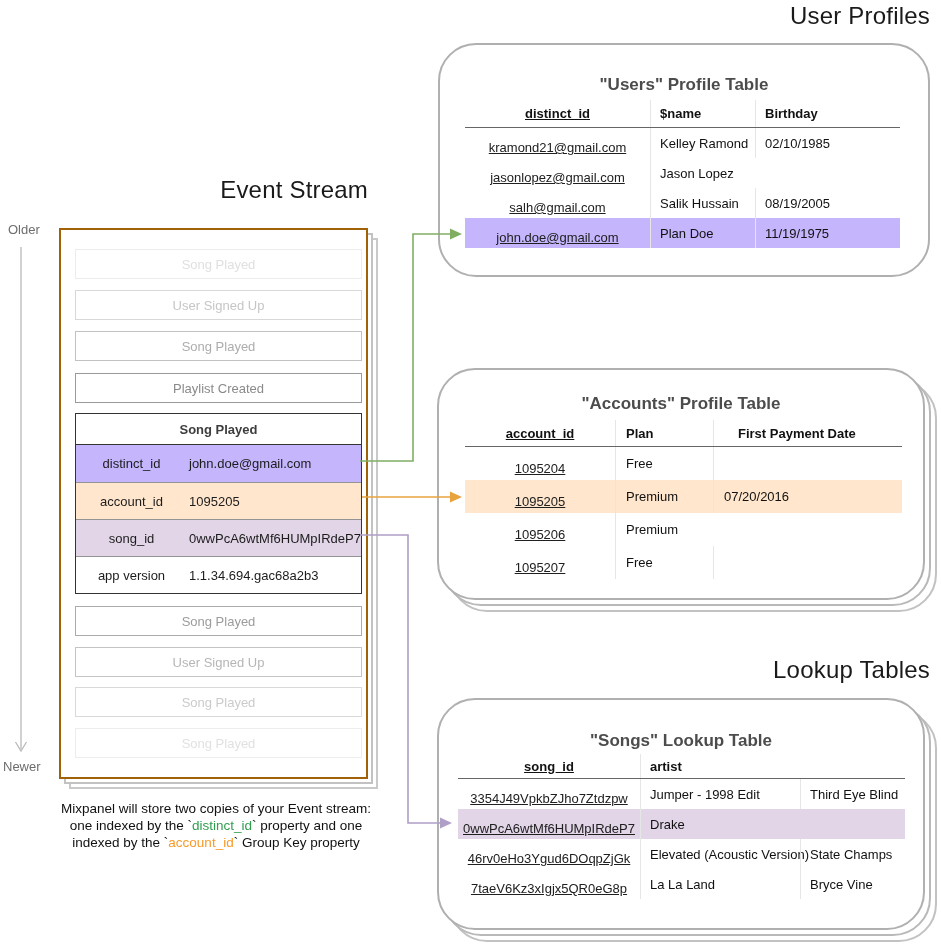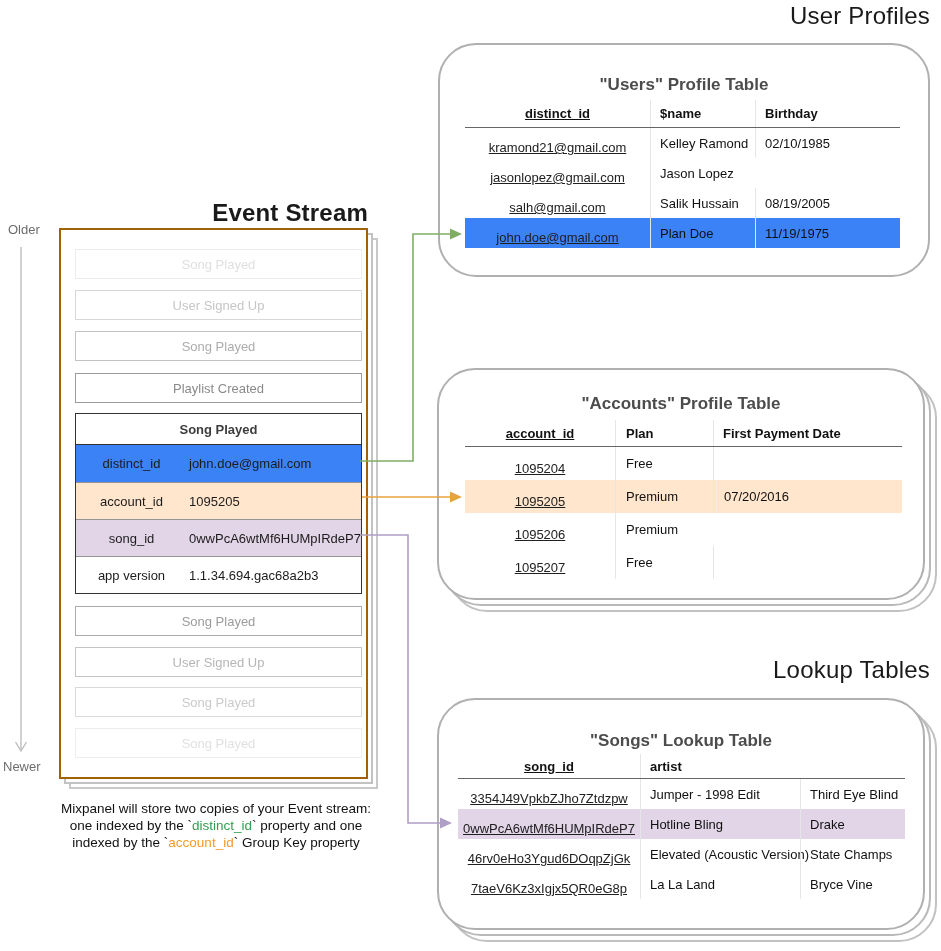--- a/index.html
+++ b/index.html
@@ -39,21 +39,21 @@
     border:1px solid #333; background:#fff;
   }
   .sel-head {
     height:30px; display:flex; align-items:center; justify-content:center;
     font-size:13px; font-weight:bold; color:#3d3d3d; border-bottom:1px solid #333;
   }
   .kvrow { height:37px; display:flex; align-items:center; font-size:13px; box-sizing:border-box; }
   .kvrow + .kvrow { border-top:1px solid #949494; }
   .kvkey { width:95px; margin-left:8px; text-align:center; color:#1c1c1c; }
   .kvval { margin-left:10px; color:#1c1c1c; }
-  .bg-green  { background:#3b82f6; }
+  .bg-green  { background:#c4b5fd; }
   .bg-orange { background:#ffe6cc; }
   .bg-purple { background:#e1d5e7; }
 
   
   .dtable { position:absolute; font-size:13px; }
   .trow { display:grid; align-items:center; box-sizing:border-box; }
   .thead { border-bottom:1px solid #666; font-weight:bold; }
   .tcell { padding:0; box-sizing:border-box; white-space:nowrap; }
   .tcell + .tcell { border-left:1px solid #e6e6e6; height:100%; display:flex; align-items:center; }
   .cc { text-align:center; justify-content:center; }
@@ -76,21 +76,21 @@
   .code-green  { color:#2f9e4f; }
   .code-orange { color:#f79a28; }
 
   svg.overlay { position:absolute; left:0; top:0; z-index:10; pointer-events:none; }
 </style>
 </head>
 <body>
 
 <div id="stage">
 
-  <div class="section-title" style="left:59px; top:199px; width:309px;font-weight:bold;">Event Stream</div>
+  <div class="section-title" style="left:59px; top:176px; width:309px;">Event Stream</div>
 
   <div class="rail-label" style="left:8px; top:222px;">Older</div>
   <div class="rail-label" style="left:3px; top:759px;">Newer</div>
 
   <div class="panel" style="left:69px; top:238px; width:309px; height:551px; border-color:#c9c9c9;"></div>
   <div class="panel" style="left:64px; top:233px; width:309px; height:551px; border-color:#c2c2c2;"></div>
 
   <div class="panel" style="left:59px; top:228px; width:309px; height:551px;">
 
     <div class="evt sh1" style="top:19px;">
@@ -181,21 +181,21 @@
 
   <div class="rcard" style="left:449px; top:380px; width:488px; height:232px; border-color:#c2c2c2;"></div>
   <div class="rcard" style="left:443px; top:374px; width:488px; height:232px; border-color:#b9b9b9;"></div>
   <div class="rcard" style="left:437px; top:368px; width:488px; height:232px;"></div>
   <div class="card-title" style="left:437px; top:394px; width:488px;">"Accounts" Profile Table</div>
 
   <div class="dtable" style="left:465px; top:420px; width:437px;">
     <div class="trow thead accounts-cols" style="height:27px;">
       <div class="tcell cc u">account_id</div>
       <div class="tcell cl" style="padding-left:10px;">Plan</div>
-      <div class="tcell cl" style="padding-left:9px;">First Payment Date</div>
+      <div class="tcell cl" style="padding-left:24px;">First Payment Date</div>
     </div>
     <div class="trow accounts-cols" style="height:33px;">
       <div class="tcell cc idlink">1095204</div>
       <div class="tcell cl" style="padding-left:10px;">Free</div>
       <div class="tcell cl" style="padding-left:10px;"></div>
     </div>
     <div class="trow accounts-cols bg-orange" style="height:33px;">
       <div class="tcell cc idlink">1095205</div>
       <div class="tcell cl" style="padding-left:10px;">Premium</div>
       <div class="tcell cl" style="padding-left:10px;">07/20/2016</div>
@@ -223,21 +223,20 @@
       <div class="tcell cc u">song_id</div>
       <div class="tcell cl">artist</div>
     </div>
     <div class="trow songs-cols" style="height:30px;">
       <div class="tcell cc idlink">3354J49VpkbZJho7Ztdzpw</div>
       <div class="tcell cl">Jumper - 1998 Edit</div>
       <div class="tcell cl">Third Eye Blind</div>
     </div>
     <div class="trow songs-cols bg-purple" style="height:30px;">
       <div class="tcell cc idlink">0wwPcA6wtMf6HUMpIRdeP7</div>
-      <div class="tcell cl">Hotline Bling</div>
       <div class="tcell cl">Drake</div>
     </div>
     <div class="trow songs-cols" style="height:30px;">
       <div class="tcell cc idlink">46rv0eHo3Ygud6DOqpZjGk</div>
       <div class="tcell cl">Elevated (Acoustic Version)</div>
       <div class="tcell cl">State Champs</div>
     </div>
     <div class="trow songs-cols" style="height:30px;">
       <div class="tcell cc idlink">7taeV6Kz3xIgjx5QR0eG8p</div>
       <div class="tcell cl">La La Land</div>

